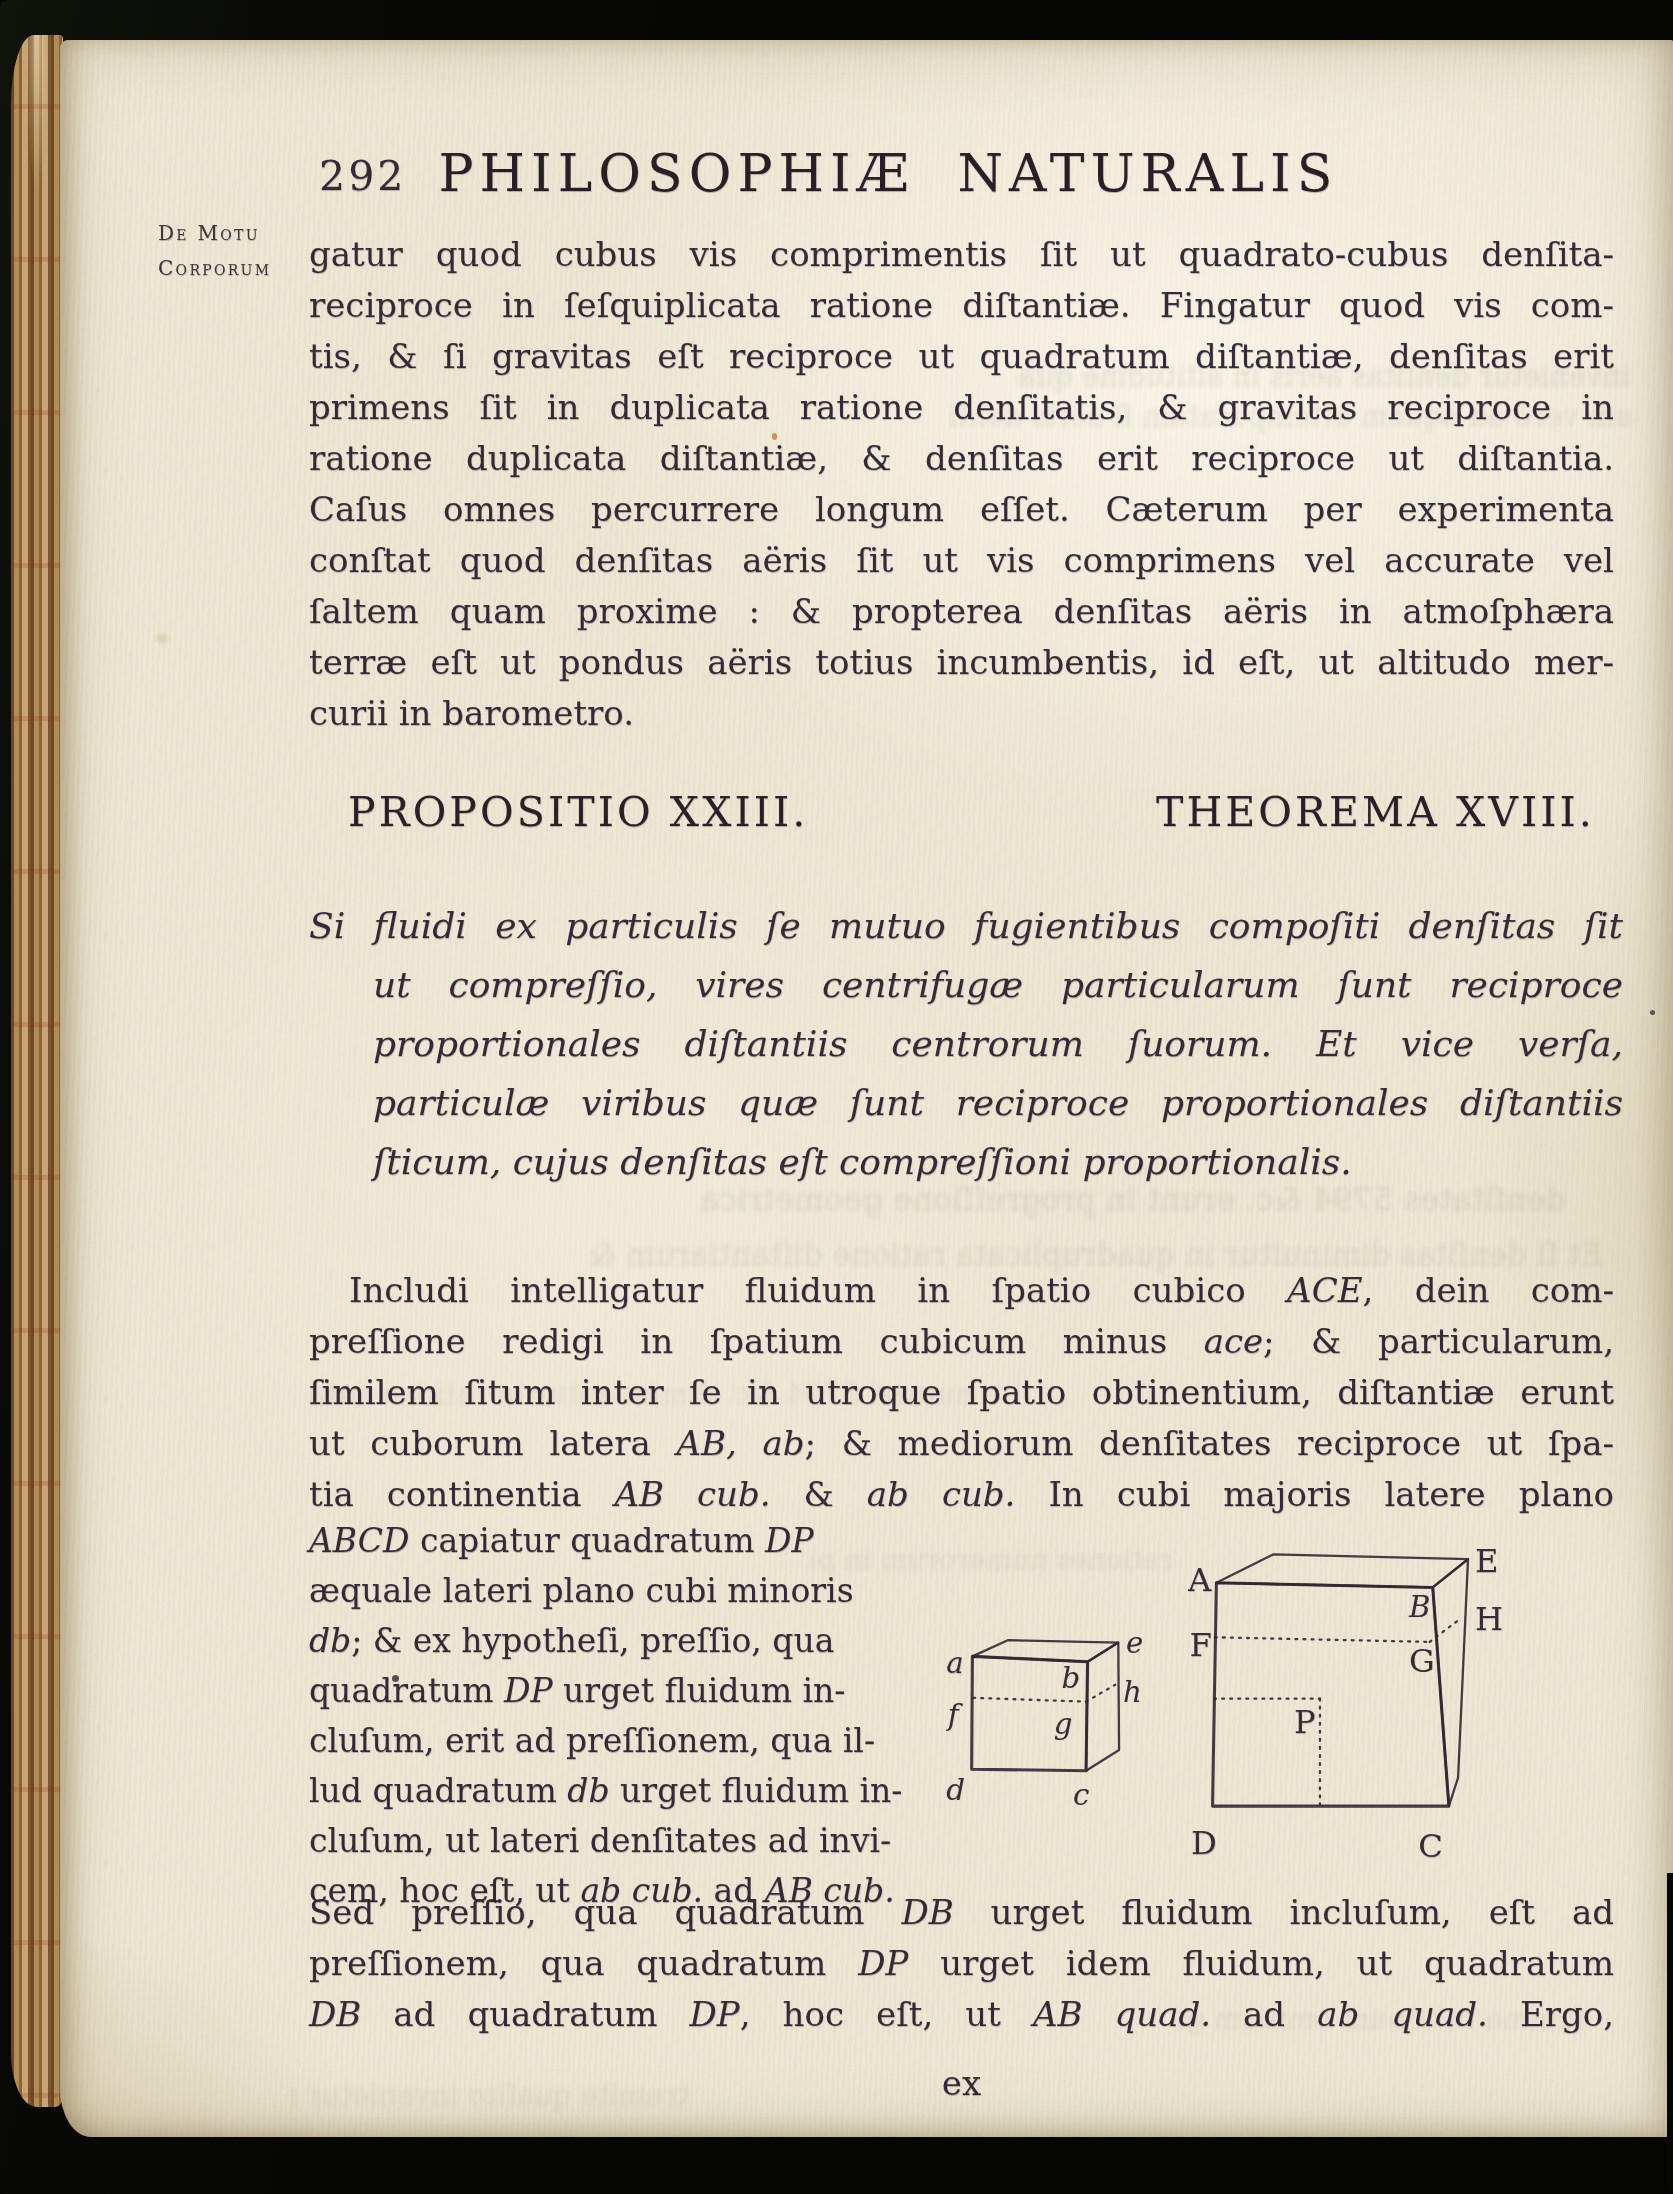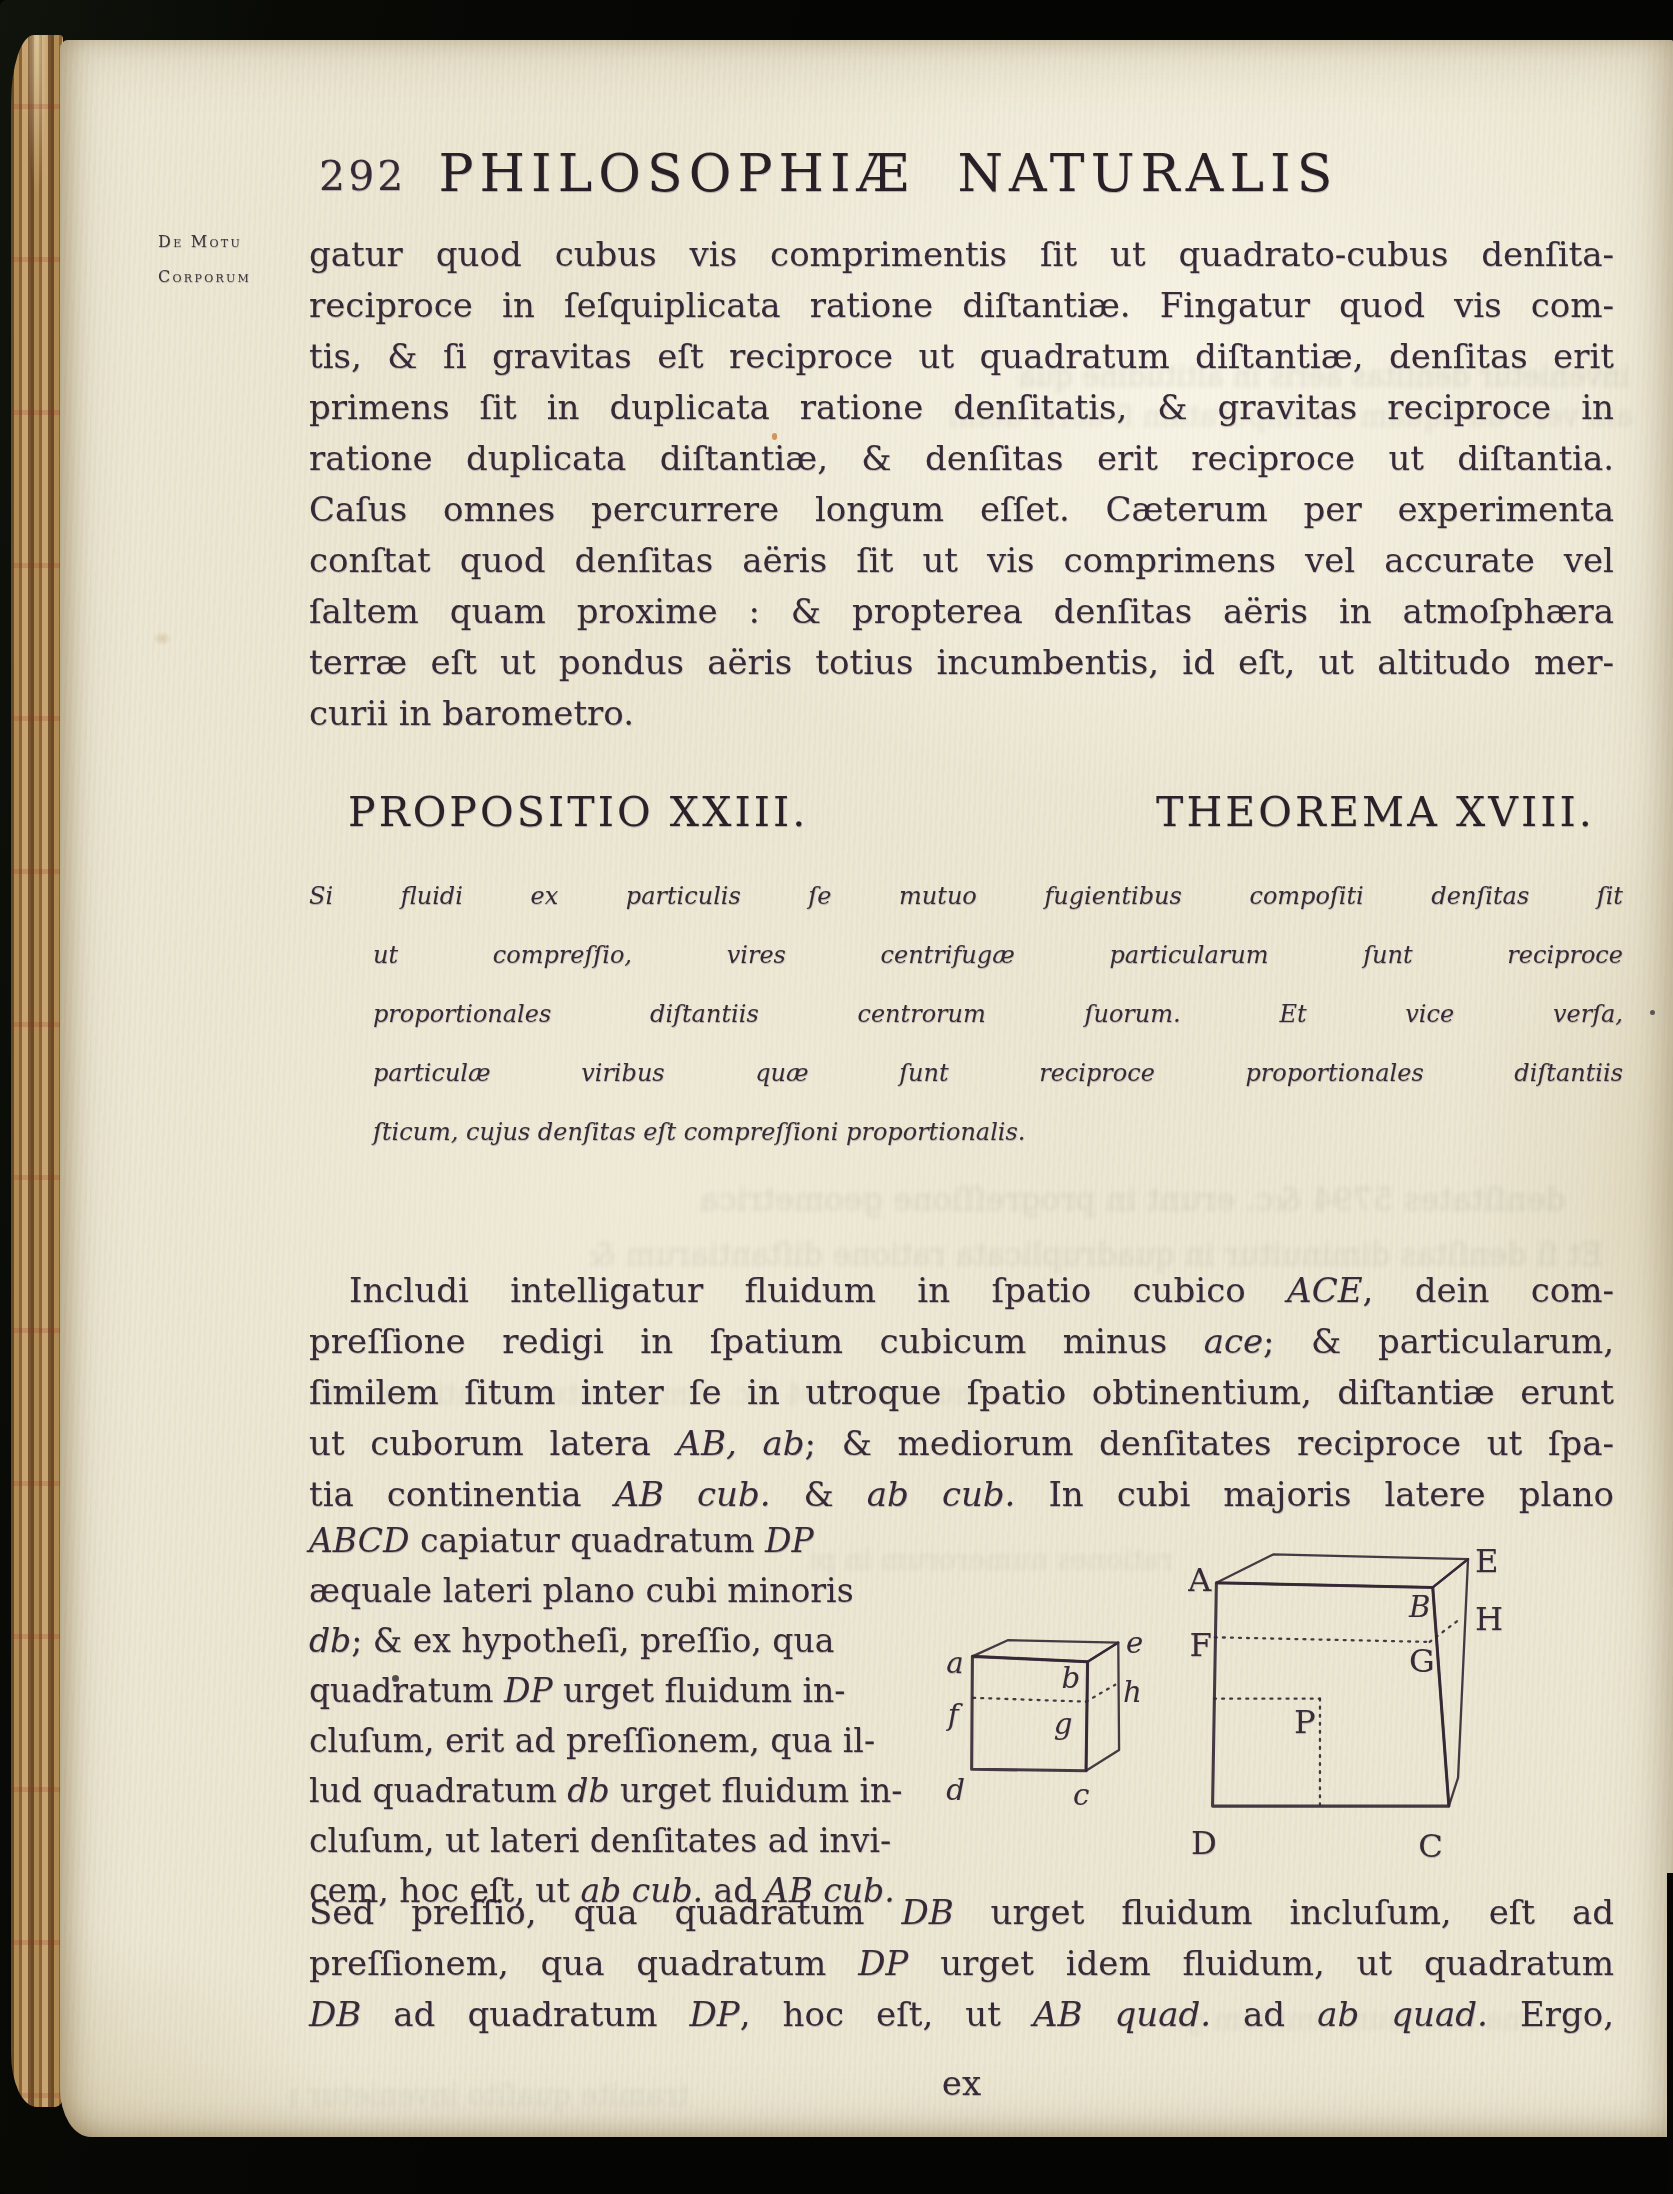--- a/index.html
+++ b/index.html
@@ -25,29 +25,29 @@
       radial-gradient(384px 691px at 100% 55%,rgba(205,192,156,.35),transparent 60%),
       repeating-linear-gradient(92deg,rgba(205,195,165,.10) 0 2.3px,rgba(255,255,245,.06) 2.3px 5.4px);
     box-shadow:inset 0 0 69px rgba(125,105,65,.28), inset 17px 0 26px -9.2px rgba(130,105,60,.45),
                inset -12.3px -7.7px 31px -7.7px rgba(120,100,60,.33);
     border-radius:7.7px 1.5px 1.5px 31px / 9.2px 1.5px 1.5px 49px;
     color:rgba(44,30,46,.93);}
   .page *{text-shadow:0.4px 0.5px 0.7px rgba(60,40,60,.30);}
   .pgnum{position:absolute;left:259px;top:112px;font-size:41px;letter-spacing:3.1px;}
   .header{position:absolute;left:230px;top:103px;width:1197px;text-align:center;
           font-size:52px;letter-spacing:6.1px;word-spacing:20px;color:rgba(32,23,32,.95);}
-  .margin-note{position:absolute;left:98px;top:184px;width:192px;font-size:16px;
+  .margin-note{position:absolute;left:98px;top:176px;width:192px;font-size:20px;
           font-variant:small-caps;letter-spacing:2.3px;line-height:35px;color:rgba(48,34,48,.9);}
   .para{position:absolute;}
   .tline{display:block;}
   .just{text-align:justify;text-align-last:justify;}
   .p1{left:249px;top:189px;width:1305px;font-size:34px;line-height:51px;}
   .prop-head{position:absolute;left:288px;top:748px;width:1247px;display:flex;
           justify-content:space-between;font-size:41px;letter-spacing:3.1px;color:rgba(34,24,34,.95);gap:30px;}
-  .stmt{left:249px;top:827px;width:1314px;font-size:24px;line-height:59px;font-style:italic;}
+  .stmt{left:249px;top:856px;width:1314px;font-size:36px;line-height:59px;font-style:italic;}
   .stmt .ind{padding-left:64px;}
   .p3{left:249px;top:1225px;width:1305px;font-size:34px;line-height:51px;}
   .p3 .ind{text-indent:40px;}
   .p3n{left:249px;top:1476px;width:614px;font-size:33px;line-height:50px;}
   .p4{left:249px;top:1847px;width:1305px;font-size:34px;line-height:51px;}
   .catchword{position:absolute;left:249px;top:2023px;width:1305px;text-align:center;font-size:34px;}
   .fig{position:absolute;}
   .fig text{font-size:42px;fill:rgba(44,30,46,.92);}
   .fig .lab-i{font-style:italic;font-size:38px;}
   .fig path,.fig polygon,.fig line{stroke:rgba(52,38,52,.9);fill:none;stroke-linecap:round;stroke-linejoin:round;}

